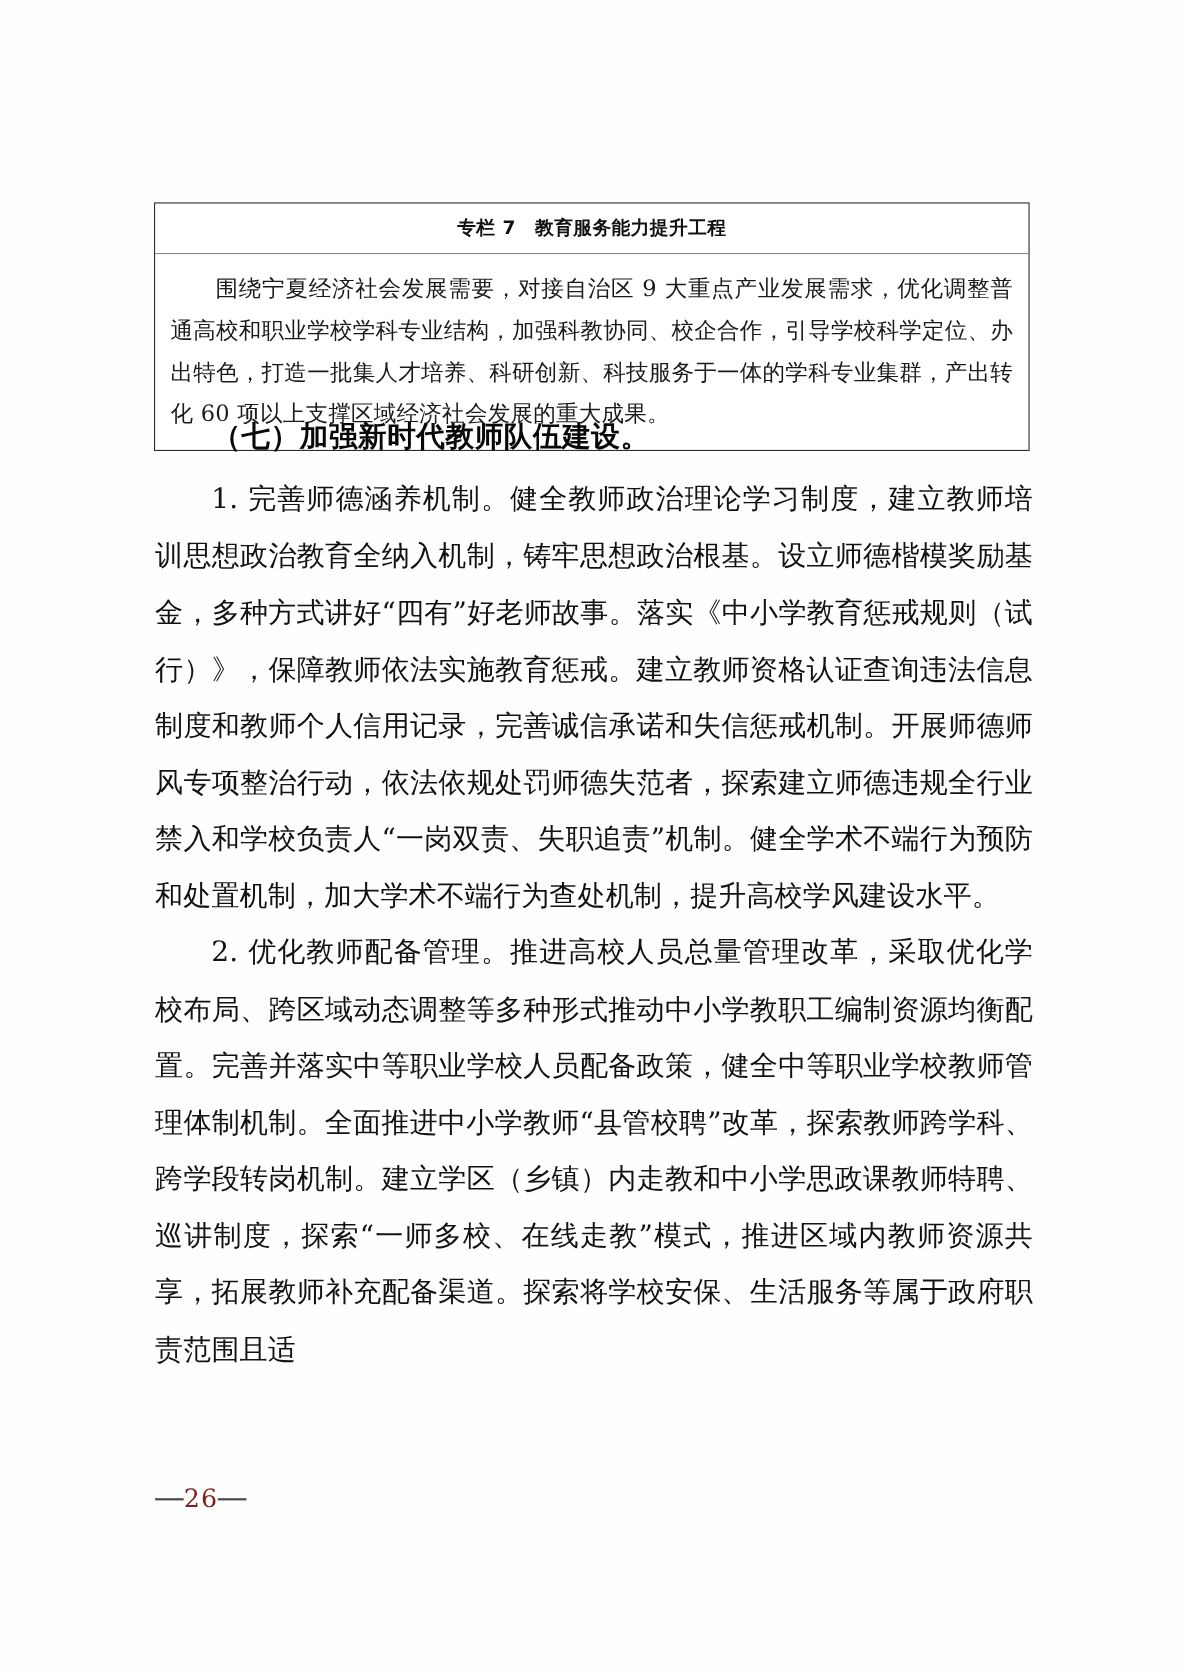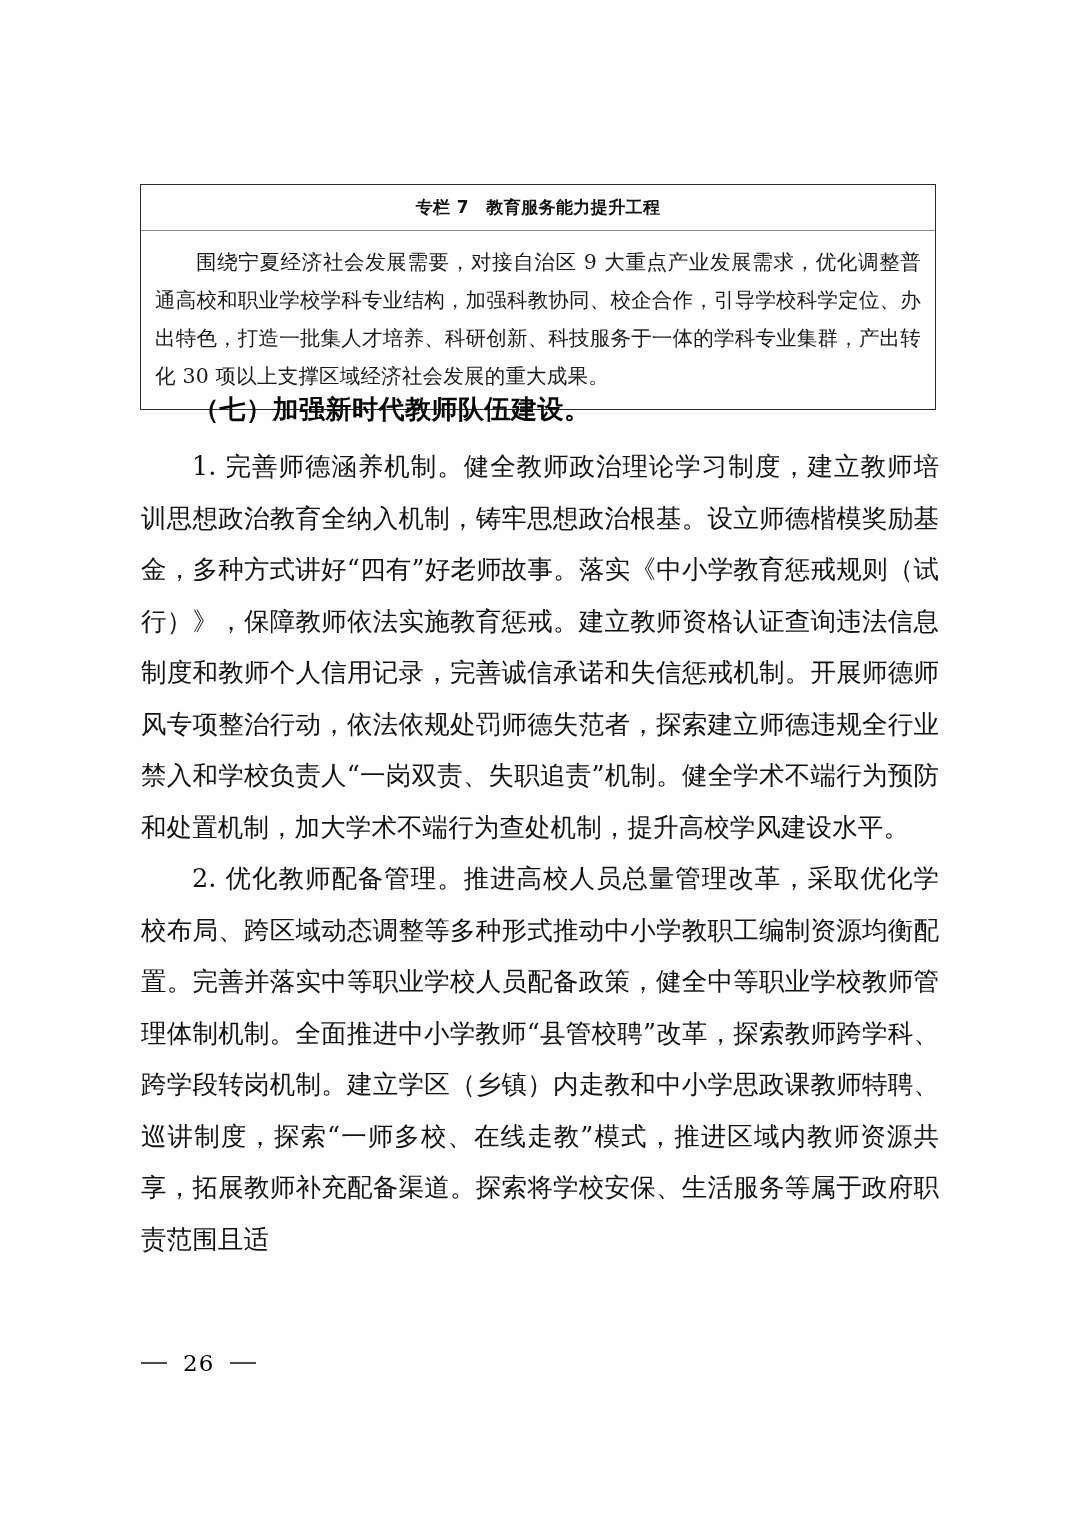--- a/index.html
+++ b/index.html
@@ -58,21 +58,21 @@
     text-indent: 2em;
     letter-spacing: 0.2px;
     color: #1a1a1a;
     word-break: break-all;
   }
 
   
   .body-text {
     position: absolute;
     left: 141px;
-    top: 384px;
+    top: 372px;
     width: 798px;
   }
   .section-heading {
     margin: 0 0 6px 0;
     font-family: "DejaVu Serif", "Liberation Serif", serif;
     font-weight: bold;
     font-size: 26px;
     line-height: 51px;
     text-indent: 2em;
     letter-spacing: 0.5px;
@@ -92,24 +92,24 @@
   }
 
   
   .footer {
     position: absolute;
     left: 141px;
     top: 1350px;
     width: 798px;
     display: flex;
     align-items: center;
-    gap: 16px;
+    gap: 0;
     font-family: "DejaVu Serif", "Liberation Serif", serif;
     font-size: 23px;
-    color: #000000;
+    color: #7f1d1d;
   }
   .footer .dash {
     display: inline-block;
     width: 26px;
     height: 1.5px;
     background: #4a4a4a;
   }
   .footer .pagenum {
     letter-spacing: 1px;
   }
@@ -117,21 +117,21 @@
 </head>
 <body>
 
 <div class="page">
 
   <div class="callout">
     <div class="callout-header">
       <div class="callout-title">专栏 7　教育服务能力提升工程</div>
     </div>
     <div class="callout-body">
-      <p>围绕宁夏经济社会发展需要，对接自治区 9 大重点产业发展需求，优化调整普通高校和职业学校学科专业结构，加强科教协同、校企合作，引导学校科学定位、办出特色，打造一批集人才培养、科研创新、科技服务于一体的学科专业集群，产出转化 30 项以上支撑区域经济社会发展的重大成果。</p>
+      <p>围绕宁夏经济社会发展需要，对接自治区 9 大重点产业发展需求，优化调整普通高校和职业学校学科专业结构，加强科教协同、校企合作，引导学校科学定位、办出特色，打造一批集人才培养、科研创新、科技服务于一体的学科专业集群，产出转化 60 项以上支撑区域经济社会发展的重大成果。</p>
     </div>
   </div>
 
   <div class="body-text">
     <p class="section-heading">（七）加强新时代教师队伍建设。</p>
     <p class="para">1. 完善师德涵养机制。健全教师政治理论学习制度，建立教师培训思想政治教育全纳入机制，铸牢思想政治根基。设立师德楷模奖励基金，多种方式讲好“四有”好老师故事。落实《中小学教育惩戒规则（试行）》，保障教师依法实施教育惩戒。建立教师资格认证查询违法信息制度和教师个人信用记录，完善诚信承诺和失信惩戒机制。开展师德师风专项整治行动，依法依规处罚师德失范者，探索建立师德违规全行业禁入和学校负责人“一岗双责、失职追责”机制。健全学术不端行为预防和处置机制，加大学术不端行为查处机制，提升高校学风建设水平。</p>
     <p class="para">2. 优化教师配备管理。推进高校人员总量管理改革，采取优化学校布局、跨区域动态调整等多种形式推动中小学教职工编制资源均衡配置。完善并落实中等职业学校人员配备政策，健全中等职业学校教师管理体制机制。全面推进中小学教师“县管校聘”改革，探索教师跨学科、跨学段转岗机制。建立学区（乡镇）内走教和中小学思政课教师特聘、巡讲制度，探索“一师多校、在线走教”模式，推进区域内教师资源共享，拓展教师补充配备渠道。探索将学校安保、生活服务等属于政府职责范围且适</p>
   </div>
 
   <div class="footer">

